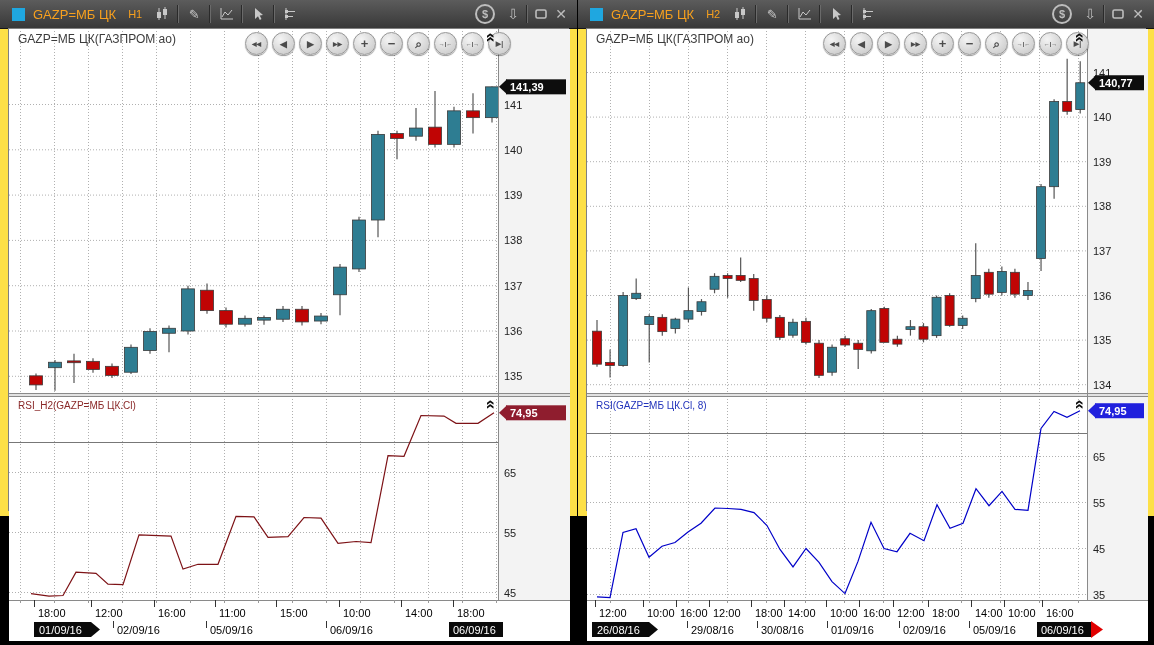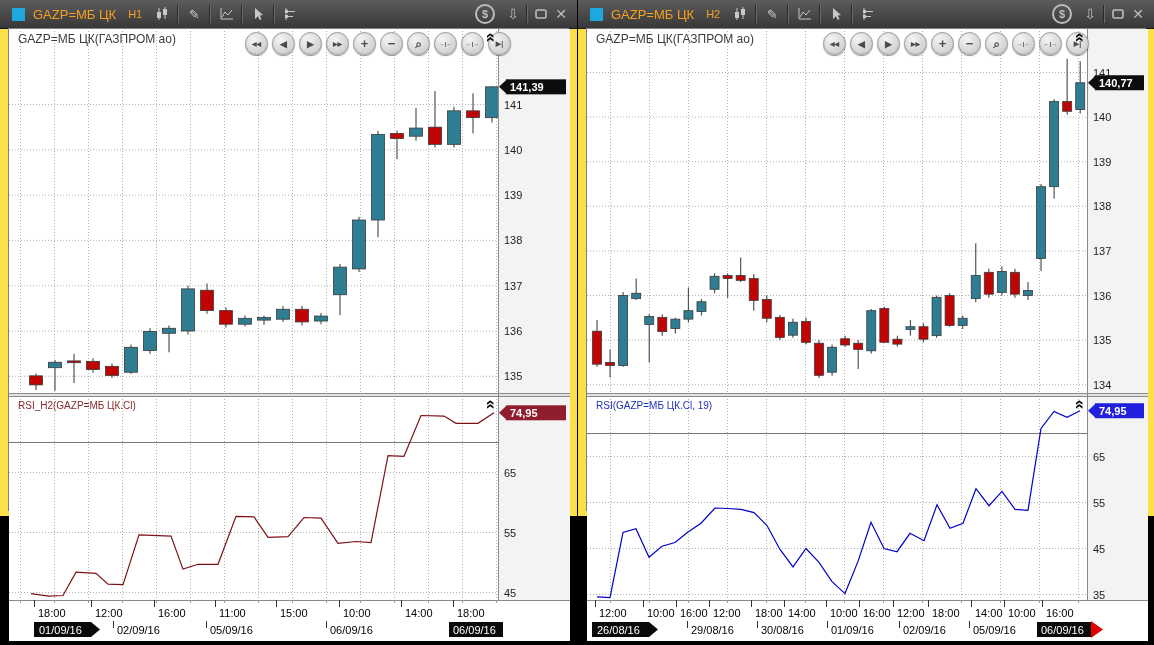--- a/index.html
+++ b/index.html
@@ -535,15 +535,15 @@
         <div class="nav-btn" style="font-size: 6px;">▶▶</div>
         <div class="nav-btn" style="font-size: 13px;">+</div>
         <div class="nav-btn" style="font-size: 13px;">−</div>
         <div class="nav-btn" style="font-size: 12px;">⌕</div>
         <div class="nav-btn" style="font-size: 6px;">→|←</div>
         <div class="nav-btn" style="font-size: 6px;">←|→</div>
         <div class="nav-btn" style="font-size: 7px;">▶|</div>
       </div>
     <div class="chevron" style="left:489px;top:2px;">«</div>
     <div class="chevron" style="left:489px;top:369px;">«</div>
-    <div class="rsi-label" style="color: rgb(34, 51, 187);">RSI(GAZP=МБ ЦК.Cl, 19)</div>
+    <div class="rsi-label" style="color: rgb(34, 51, 187);">RSI(GAZP=МБ ЦК.Cl, 8)</div>
   </div>
 </div>
 
 </body></html>

